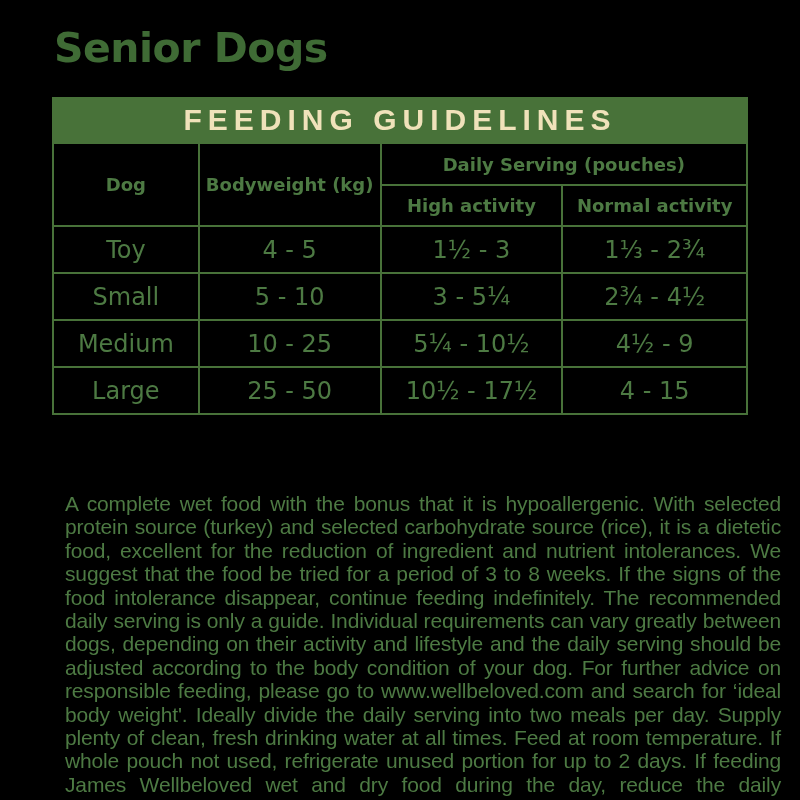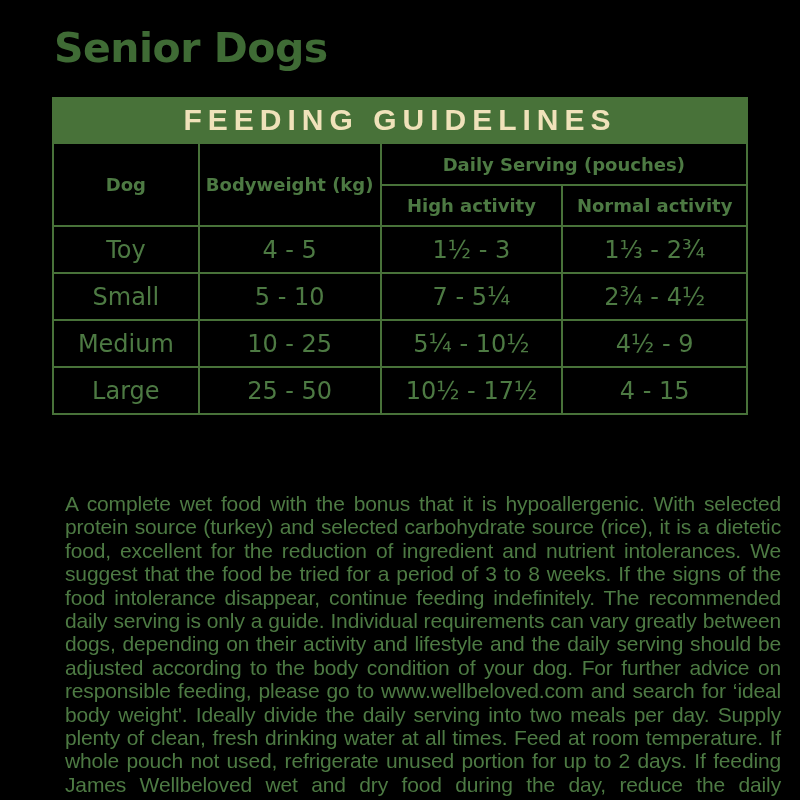--- a/index.html
+++ b/index.html
@@ -126,21 +126,21 @@
       <tbody>
         <tr>
           <td>Toy</td>
           <td>4 - 5</td>
           <td>1½ - 3</td>
           <td>1⅓ - 2¾</td>
         </tr>
         <tr>
           <td>Small</td>
           <td>5 - 10</td>
-          <td>7 - 5¼</td>
+          <td>3 - 5¼</td>
           <td>2¾ - 4½</td>
         </tr>
         <tr>
           <td>Medium</td>
           <td>10 - 25</td>
           <td>5¼ - 10½</td>
           <td>4½ - 9</td>
         </tr>
         <tr>
           <td>Large</td>

